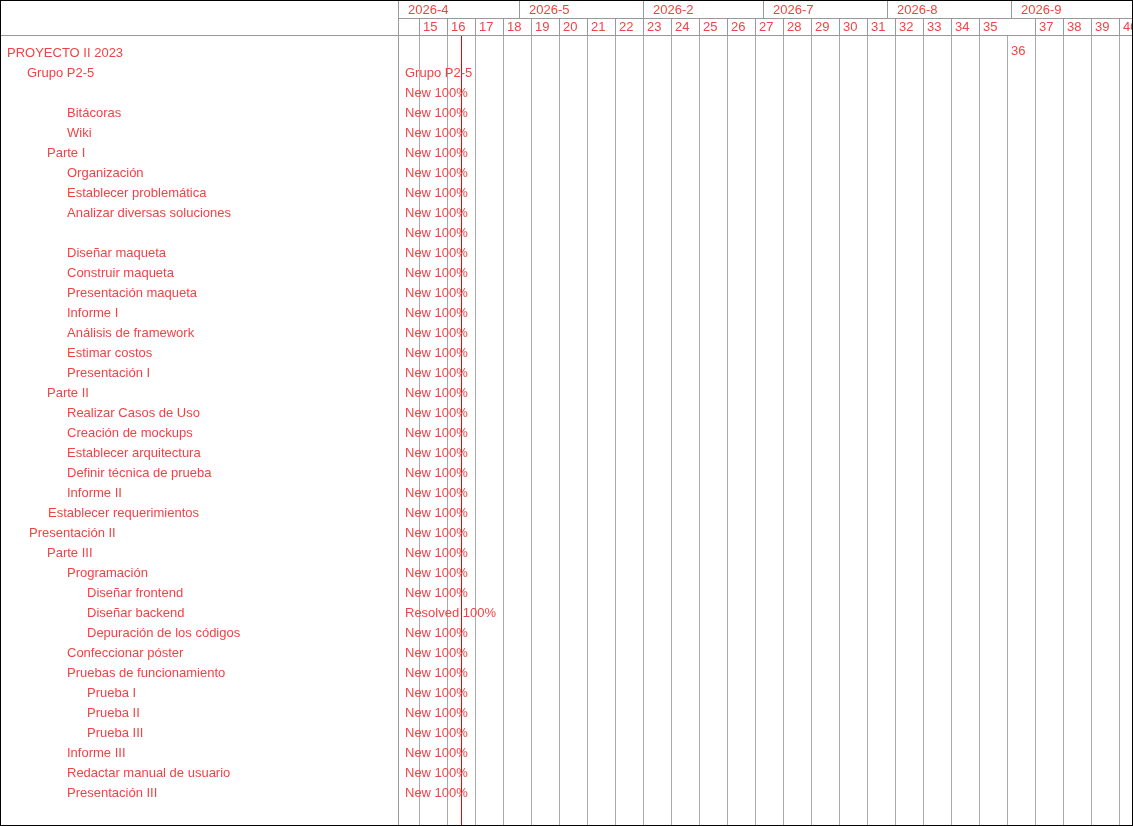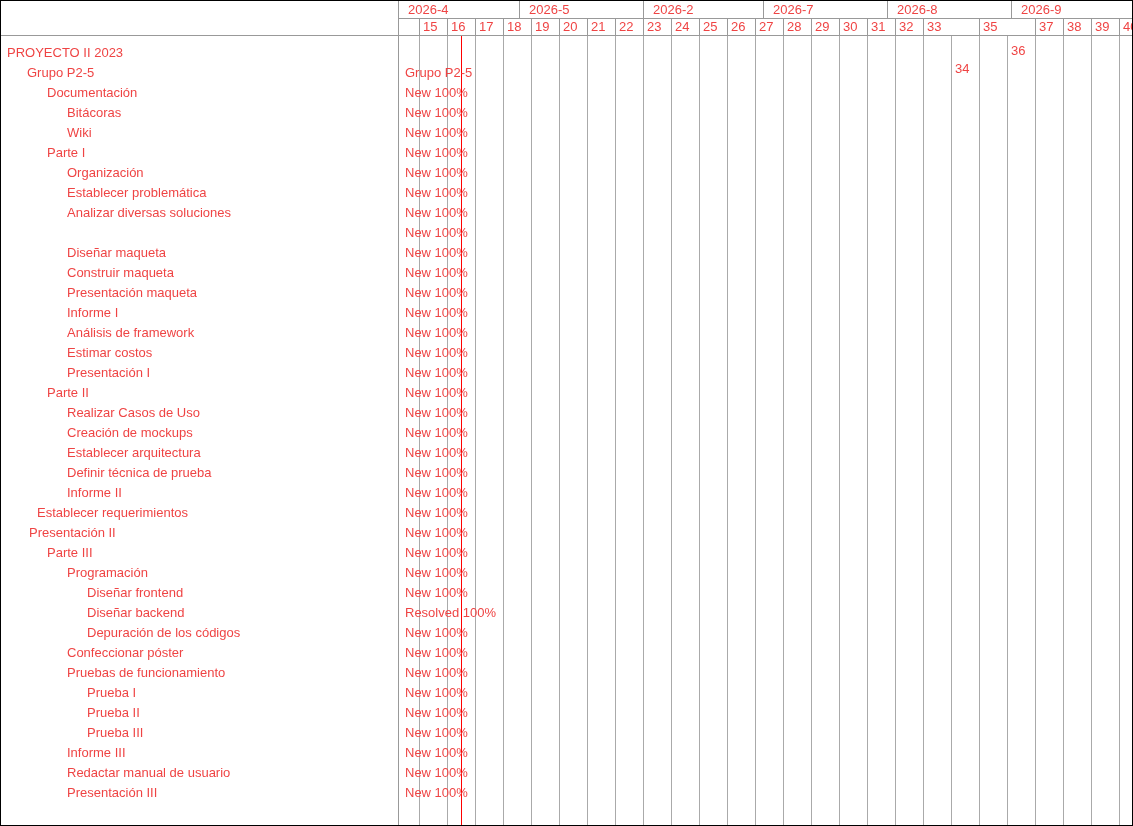--- a/index.html
+++ b/index.html
@@ -54,21 +54,21 @@
       <div class="wcell" style="left: 670px; width: 28px;">24</div>
       <div class="wcell" style="left: 698px; width: 28px;">25</div>
       <div class="wcell" style="left: 726px; width: 28px;">26</div>
       <div class="wcell" style="left: 754px; width: 28px;">27</div>
       <div class="wcell" style="left: 782px; width: 28px;">28</div>
       <div class="wcell" style="left: 810px; width: 28px;">29</div>
       <div class="wcell" style="left: 838px; width: 28px;">30</div>
       <div class="wcell" style="left: 866px; width: 28px;">31</div>
       <div class="wcell" style="left: 894px; width: 28px;">32</div>
       <div class="wcell" style="left: 922px; width: 28px;">33</div>
-      <div class="wcell" style="left: 950px; width: 28px; margin-top: 42px;">34</div>
+      <div class="wcell" style="left: 950px; width: 28px;">34</div>
       <div class="wcell" style="left: 978px; width: 28px;">35</div>
       <div class="wcell" style="left: 1006px; width: 28px; margin-top: 24px;">36</div>
       <div class="wcell" style="left: 1034px; width: 28px;">37</div>
       <div class="wcell" style="left: 1062px; width: 28px;">38</div>
       <div class="wcell" style="left: 1090px; width: 28px;">39</div>
       <div class="wcell" style="left: 1118px; width: 13px;">40</div>
     </div>
   <div class="hline" id="hline-months" style="left:398px;top:17px;width:733px;"></div>
   <div class="hline" id="hline-header" style="left:0;top:34px;width:1131px;"></div>
   <div class="vpanel" id="panel-divider" style="left:397px;top:0;height:824px;"></div>
@@ -97,41 +97,40 @@
       <div class="vline" style="left: 1006px; top: 35px; height: 789px; background: rgb(170, 170, 170);"></div>
       <div class="vline" style="left: 1034px; top: 35px; height: 789px; background: rgb(170, 170, 170);"></div>
       <div class="vline" style="left: 1062px; top: 35px; height: 789px; background: rgb(170, 170, 170);"></div>
       <div class="vline" style="left: 1090px; top: 35px; height: 789px; background: rgb(170, 170, 170);"></div>
       <div class="vline" style="left: 1118px; top: 35px; height: 789px; background: rgb(170, 170, 170);"></div>
     </div>
   <div class="redline" id="today-line" style="left: 460px; top: 35px; height: 789px; background: rgb(255, 0, 0);"></div>
   <div class="layer" id="subjects">
       <div class="subject" style="top: 42px; padding-left: 6px;">PROYECTO II 2023</div>
       <div class="subject" style="top: 62px; padding-left: 26px;">Grupo P2-5</div>
-      <div class="subject" style="top: 82px; padding-left: 46px;">Documentación</div>
       <div class="subject" style="top: 102px; padding-left: 66px;">Bitácoras</div>
       <div class="subject" style="top: 122px; padding-left: 66px;">Wiki</div>
       <div class="subject" style="top: 142px; padding-left: 46px;">Parte I</div>
       <div class="subject" style="top: 162px; padding-left: 66px;">Organización</div>
       <div class="subject" style="top: 182px; padding-left: 66px;">Establecer problemática</div>
       <div class="subject" style="top: 202px; padding-left: 66px;">Analizar diversas soluciones</div>
       <div class="subject" style="top: 242px; padding-left: 66px;">Diseñar maqueta</div>
       <div class="subject" style="top: 262px; padding-left: 66px;">Construir maqueta</div>
       <div class="subject" style="top: 282px; padding-left: 66px;">Presentación maqueta</div>
       <div class="subject" style="top: 302px; padding-left: 66px;">Informe I</div>
       <div class="subject" style="top: 322px; padding-left: 66px;">Análisis de framework</div>
       <div class="subject" style="top: 342px; padding-left: 66px;">Estimar costos</div>
       <div class="subject" style="top: 362px; padding-left: 66px;">Presentación I</div>
       <div class="subject" style="top: 382px; padding-left: 46px;">Parte II</div>
       <div class="subject" style="top: 402px; padding-left: 66px;">Realizar Casos de Uso</div>
       <div class="subject" style="top: 422px; padding-left: 66px;">Creación de mockups</div>
       <div class="subject" style="top: 442px; padding-left: 66px;">Establecer arquitectura</div>
       <div class="subject" style="top: 462px; padding-left: 66px;">Definir técnica de prueba</div>
       <div class="subject" style="top: 482px; padding-left: 66px;">Informe II</div>
-      <div class="subject" style="top: 502px; padding-left: 36px;">Establecer requerimientos</div>
+      <div class="subject" style="top: 502px; padding-left: 36px; margin-left: 11px;">Establecer requerimientos</div>
       <div class="subject" style="top: 522px; padding-left: 28px;">Presentación II</div>
       <div class="subject" style="top: 542px; padding-left: 46px;">Parte III</div>
       <div class="subject" style="top: 562px; padding-left: 66px;">Programación</div>
       <div class="subject" style="top: 582px; padding-left: 86px;">Diseñar frontend</div>
       <div class="subject" style="top: 602px; padding-left: 86px;">Diseñar backend</div>
       <div class="subject" style="top: 622px; padding-left: 86px;">Depuración de los códigos</div>
       <div class="subject" style="top: 642px; padding-left: 66px;">Confeccionar póster</div>
       <div class="subject" style="top: 662px; padding-left: 66px;">Pruebas de funcionamiento</div>
       <div class="subject" style="top: 682px; padding-left: 86px;">Prueba I</div>
       <div class="subject" style="top: 702px; padding-left: 86px;">Prueba II</div>

